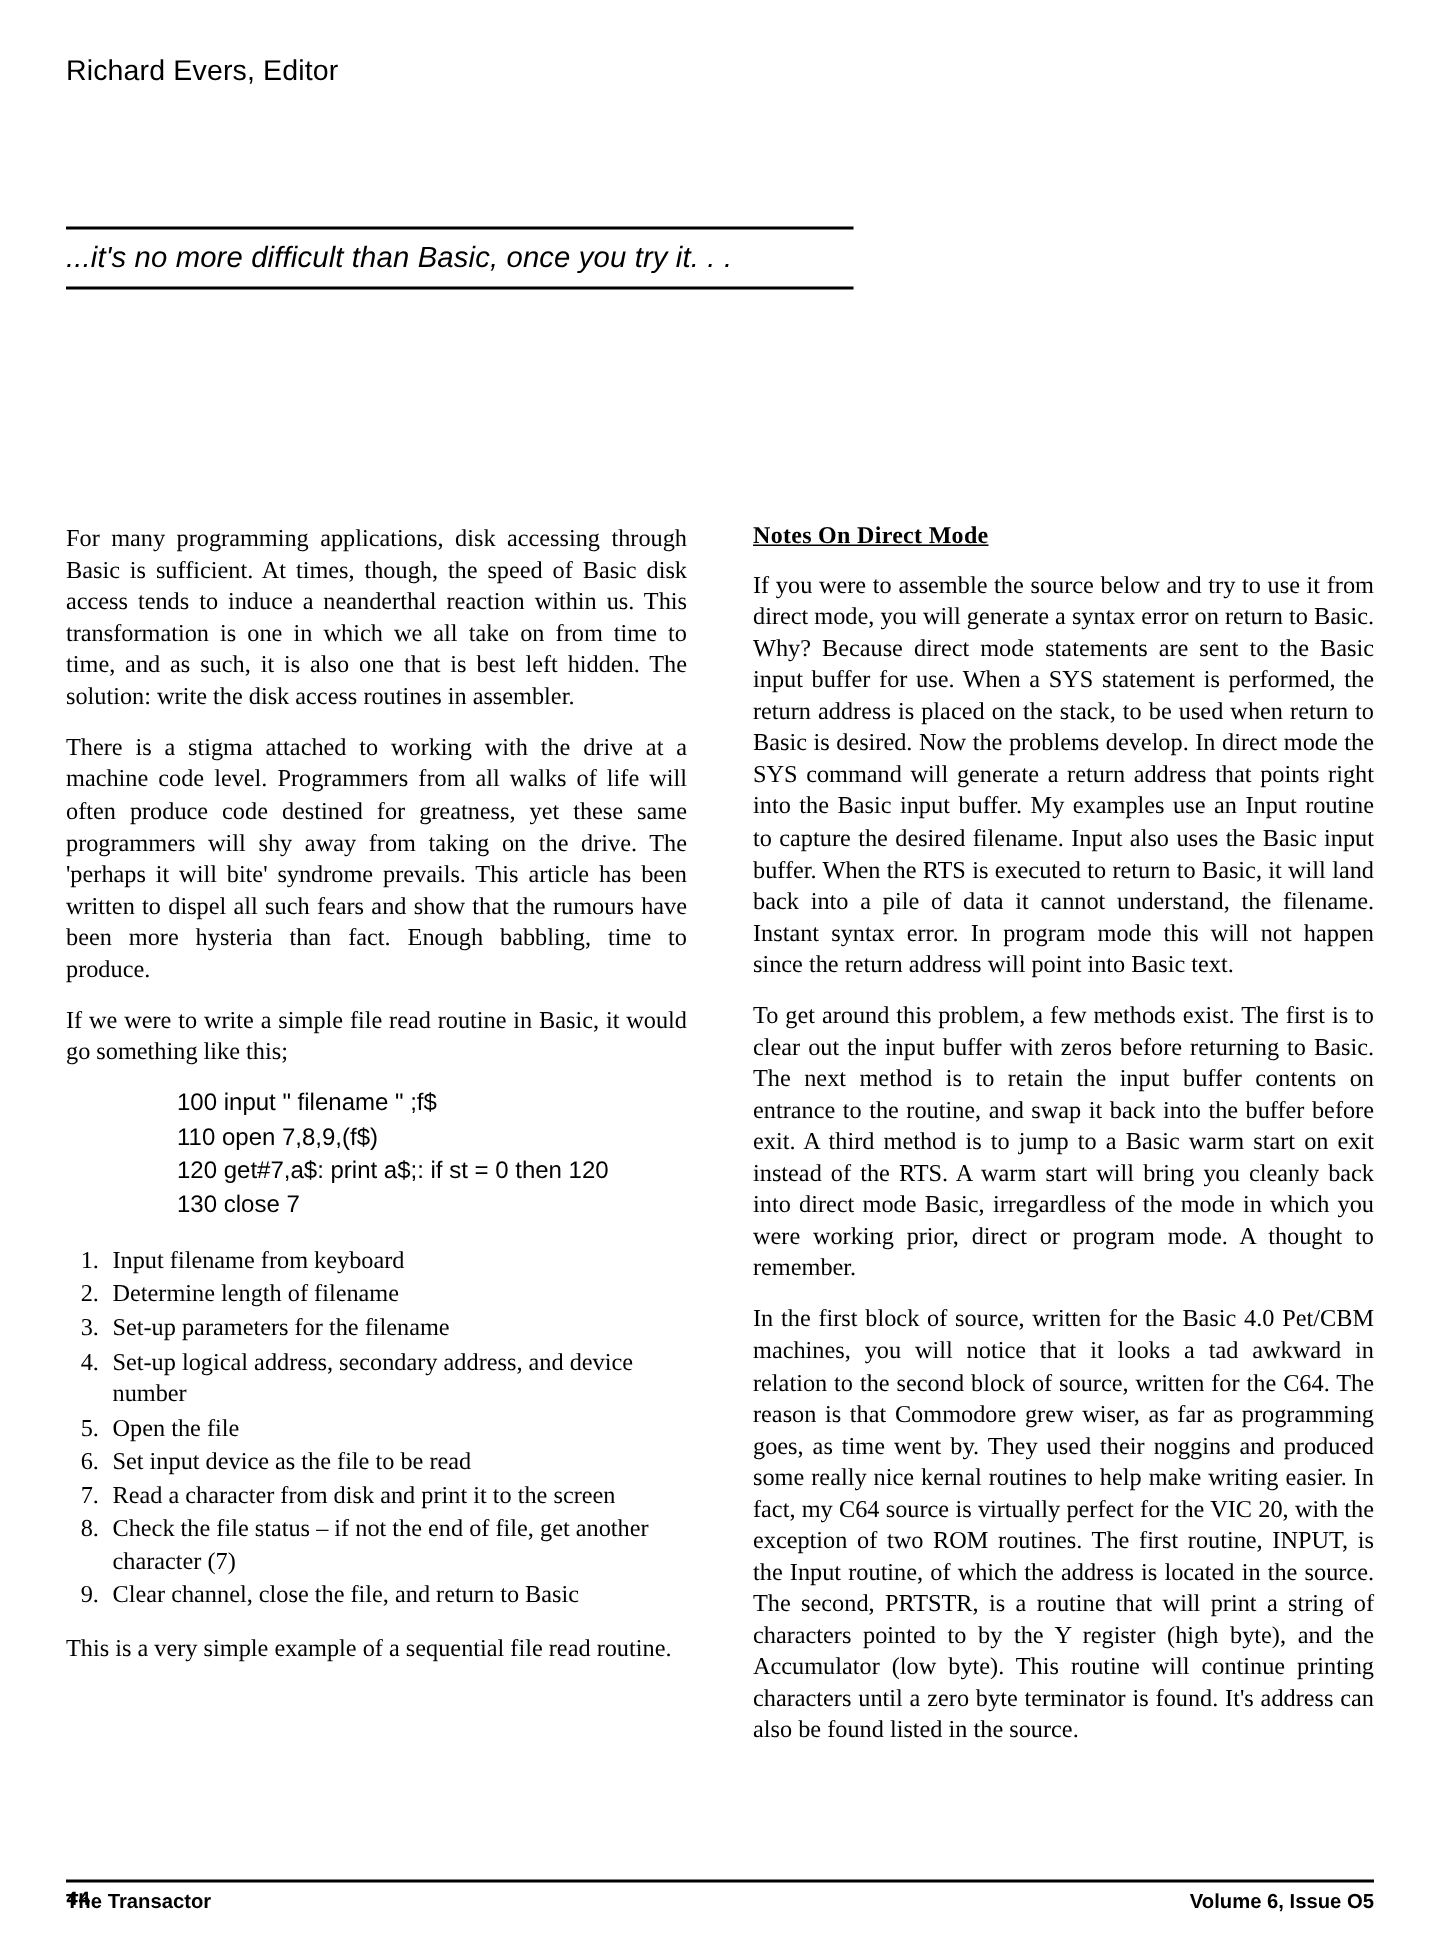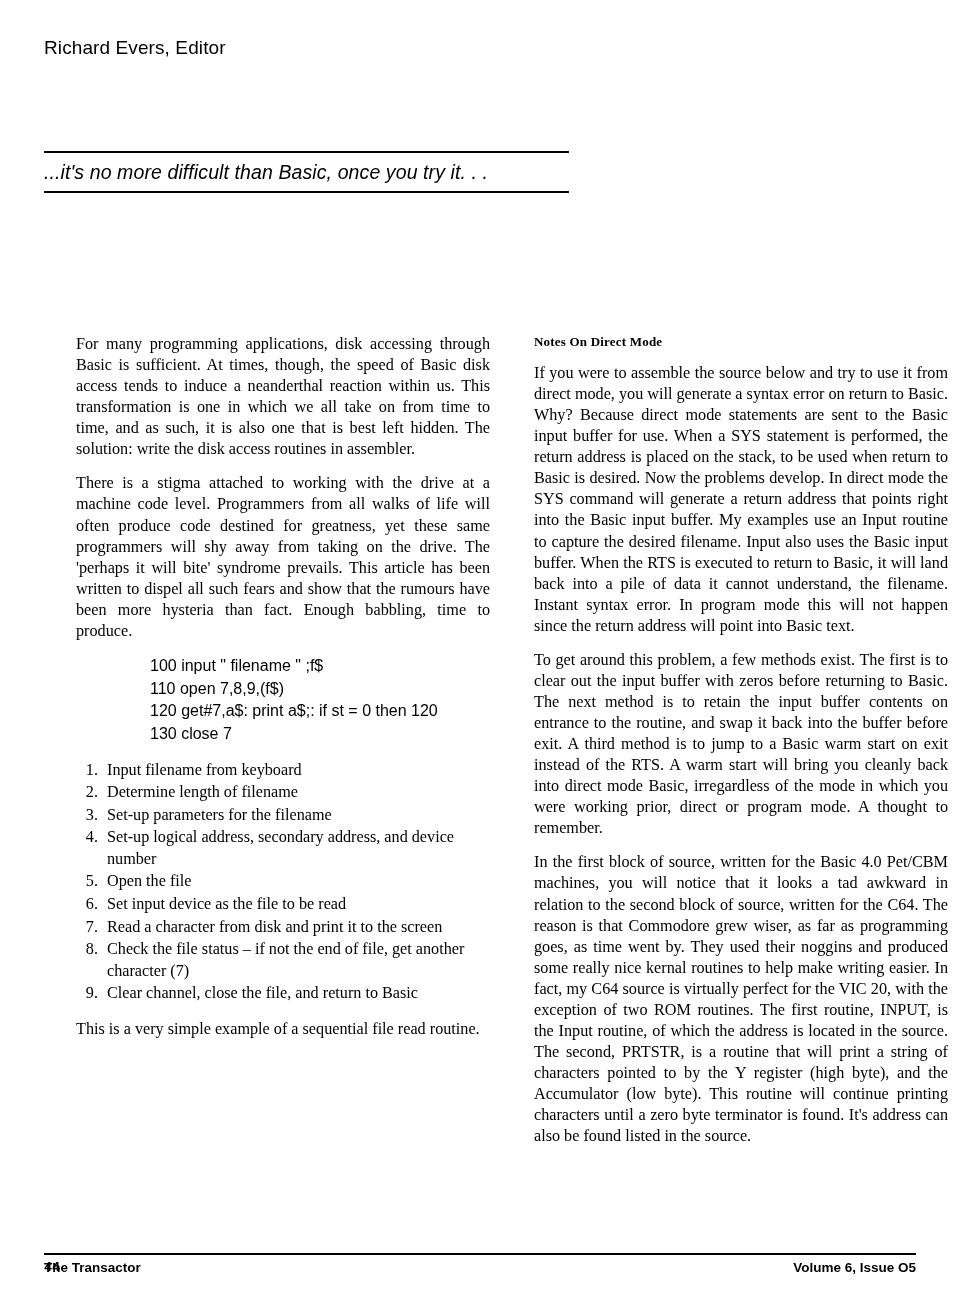--- a/index.html
+++ b/index.html
@@ -53,25 +53,24 @@
     font-style: italic;
   }
   .subhead-rule-bottom {
     border-top: 2px solid #000;
     width: 525px;
   }
 
   .columns {
     position: absolute;
     left: 44px;
-    top: 334px;
+    top: 349px;
     width: 872px;
     display: flex;
     gap: 44px;
-    margin-left: 32px;
   }
   .col {
     width: 414px;
   }
   p {
     margin: 0 0 13px 0;
     font-size: 16.2px;
     line-height: 1.30;
     text-align: justify;
     font-family: "Liberation Serif", serif;
@@ -91,23 +90,24 @@
     line-height: 1.33;
     font-family: "Liberation Serif", serif;
   }
   .steps li {
     margin-bottom: 1px;
     padding-left: 5px;
   }
   h2.section {
     font-family: "Liberation Serif", serif;
     font-weight: bold;
-    font-size: 13px;
+    font-size: 16px;
     margin: 0 0 13px 0;
     letter-spacing: 0.2px;
+    text-decoration: underline;
   }
   h2.section.spaced {
     margin-top: 16px;
   }
   .footer {
     position: absolute;
     left: 44px;
     bottom: 28px;
     width: 872px;
     margin-top: 24px;
@@ -152,20 +152,21 @@
     <div class="subhead-rule-top"></div>
     <div class="subhead">...it's no more difficult than Basic, once you try it. . .</div>
     <div class="subhead-rule-bottom"></div>
   </div>
 
   <div class="columns">
 
     <div class="col">
       <p>For many programming applications, disk accessing through Basic is sufficient. At times, though, the speed of Basic disk access tends to induce a neanderthal reaction within us. This transformation is one in which we all take on from time to time, and as such, it is also one that is best left hidden. The solution: write the disk access routines in assembler.</p>
       <p>There is a stigma attached to working with the drive at a machine code level. Programmers from all walks of life will often produce code destined for greatness, yet these same programmers will shy away from taking on the drive. The 'perhaps it will bite' syndrome prevails. This article has been written to dispel all such fears and show that the rumours have been more hysteria than fact. Enough babbling, time to produce.</p>
+      <p>If we were to write a simple file read routine in Basic, it would go something like this;</p>
 
       <div class="code">100 input " filename " ;f$
 110 open 7,8,9,(f$)
 120 get#7,a$: print a$;: if st = 0 then 120
 130 close 7</div>
 
 
       <ol class="steps">
         <li>Input filename from keyboard</li>
         <li>Determine length of filename</li>

